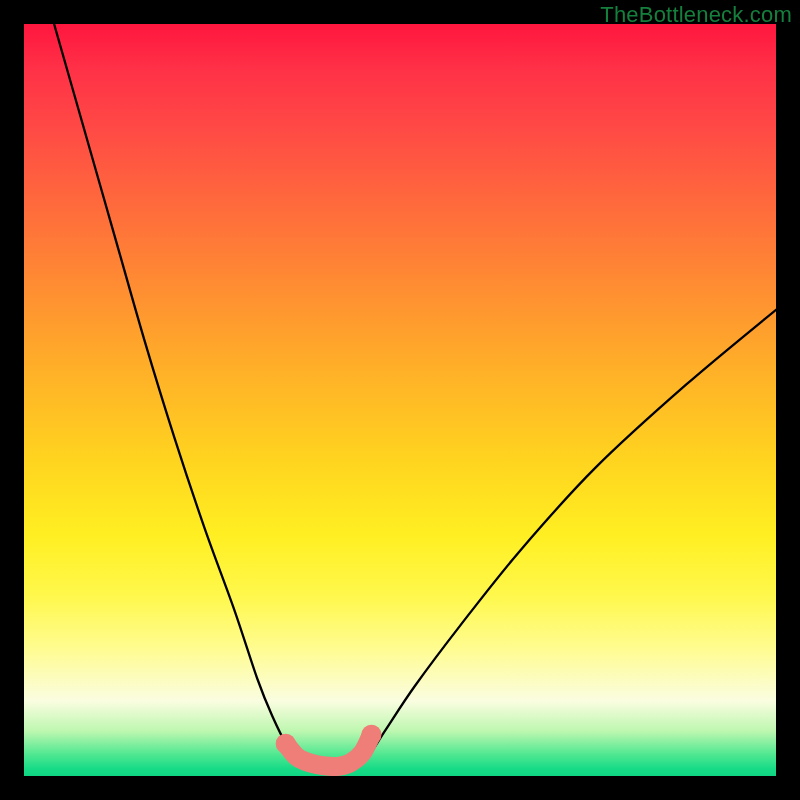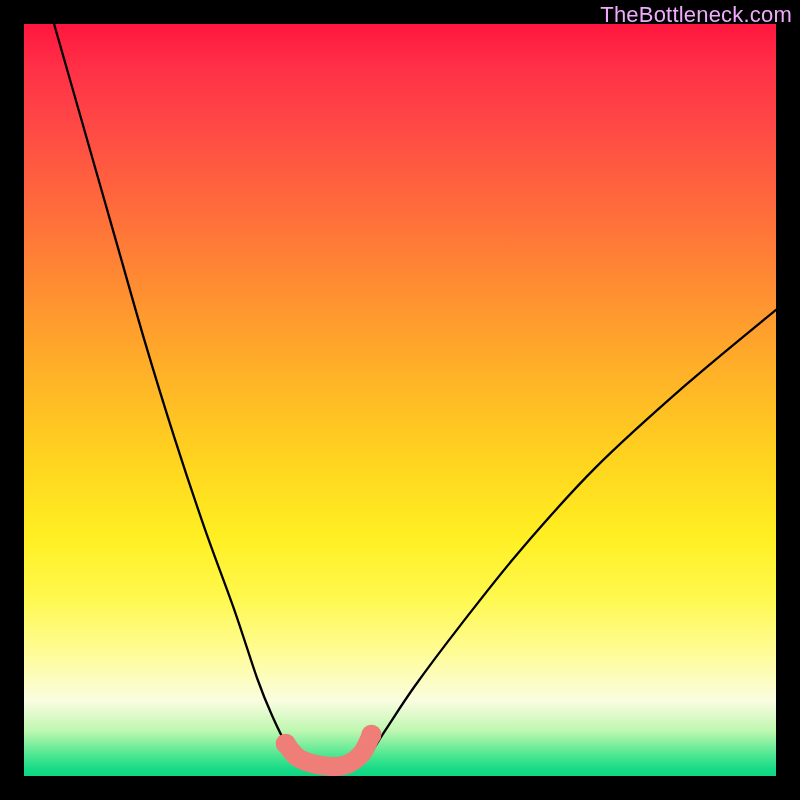--- a/index.html
+++ b/index.html
@@ -38,21 +38,21 @@
       #bef7b0 94%,
       #55e892 97%,
       #18db87 99%,
       #0fd683 100%
     );
   }
   .watermark {
     position: absolute;
     top: 2px;
     right: 8px;
-    color: #f0abfc;
+    color: #15803d;
     font-size: 22px;
     letter-spacing: 0.2px;
     font-weight: 500;
     user-select: none;
   }
   svg.curve {
     position: absolute;
     inset: 0;
   }
 </style>

